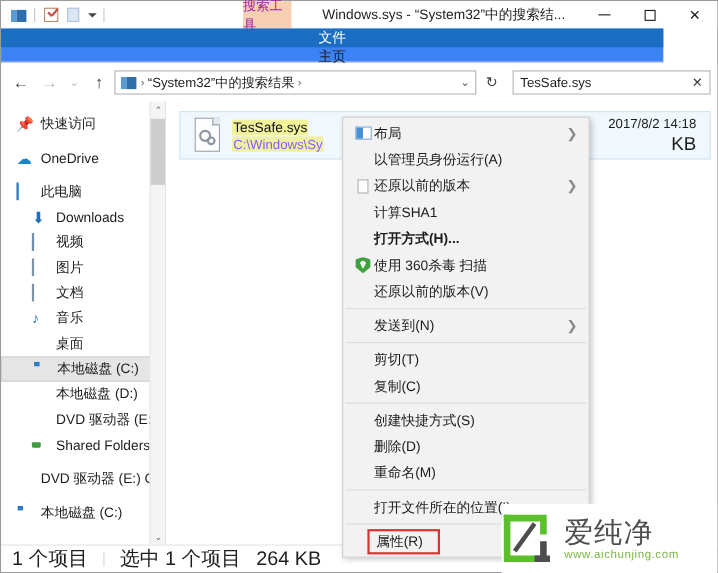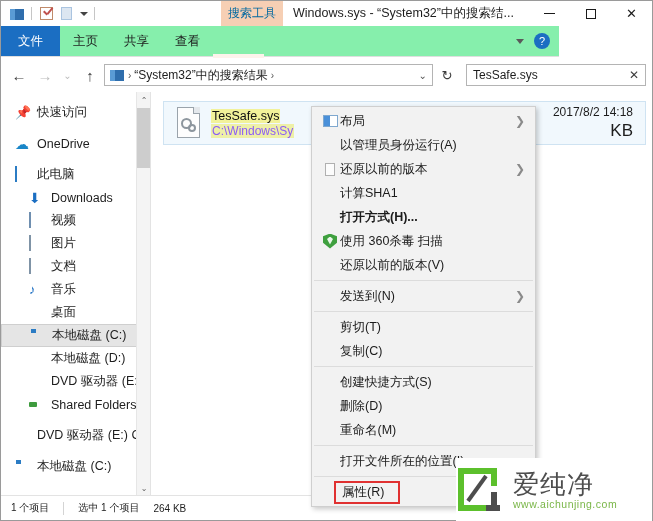--- a/index.html
+++ b/index.html
@@ -49,42 +49,42 @@
   }
   .page-glyph {
     width:11px; height:13px; background:#dce6f1; border:1px solid #aac4e0;
   }
   .qat-caret {
     width:0;height:0;border-left:4px solid transparent;border-right:4px solid transparent;
     border-top:4px solid #444; margin-left:2px;
   }
 
   .ctxtool {
-    position:absolute; left:220px; top:0; width:62px; height:25px;
-    background:#f6cfb4; color:#0369a1; font-size:12px;
+    position:absolute; left:220px; top:0; width:44px; height:25px;
+    background:#f6cfb4; color:#a21caf; font-size:12px;
     display:flex; align-items:center; justify-content:center;
   }
   .wintitle {
     position:absolute; left:292px; top:0; height:25px;
     display:flex; align-items:center; color:#1d1d1d; font-size:12.5px;
     white-space:nowrap;
   }
   .winbtns { position:absolute; right:0; top:0; height:25px; display:flex; }
   .winbtn {
     width:41px; height:25px; display:flex; align-items:center; justify-content:center;
     color:#1a1a1a; font-size:13px;
   }
   .min-glyph { width:11px; height:1px; background:#1a1a1a; }
   .max-glyph { width:10px; height:10px; border:1px solid #1a1a1a; }
 
   
   .ribbon {
-    position:absolute; left:0; top:25px; width:558px; height:31px;
-    background:#86efac; border-bottom:1px solid #dfdfdf;
-    display:flex; align-items:stretch;
+    position:absolute; left:0; top:25px; width:602px; height:31px;
+    background:#3b82f6; border-bottom:1px solid #dfdfdf;
+    display:flex; align-items:stretch;flex-direction:column;
   }
   .tab {
     display:flex; align-items:center; justify-content:center;
     padding:0 13px; font-size:12.5px; color:#1d1d1d; height:30px;
   }
   .tab.file { background:#1b6ec2; color:#ffffff; padding:0 17px; }
   .tab.search-tab { background:#fdf3ec;margin-top:28px; }
   .ribbon-right {
     margin-left:auto; display:flex; align-items:center; gap:10px; padding-right:9px;
   }
@@ -244,21 +244,21 @@
   .ico-shield:after{
     content:"";position:absolute;left:4px;top:3px;width:6px;height:8px;background:#eaf7ea;
     clip-path:polygon(50% 0,100% 30%,50% 100%,0 30%);
   }
 
   
   .status {
     position:absolute; left:0; bottom:0; width:651px; height:25px;
     border-top:1px solid #e3e3e3; background:#ffffff;
     display:flex; align-items:center; gap:14px; padding-left:10px;
-    font-size:10px; color:#1d1d1d;
+    font-size:18px; color:#1d1d1d;
   }
   .status .divider { width:1px; height:13px; background:#d4d4d4; }
 
   
   .watermark {
     position:absolute; left:455px; top:457px; width:196px; height:63px;
     display:flex; align-items:center; gap:8px; z-index:60;
     background:#ffffff;
   }
   .wm-logo { width:49px; height:45px; position:relative; flex:0 0 49px; }

